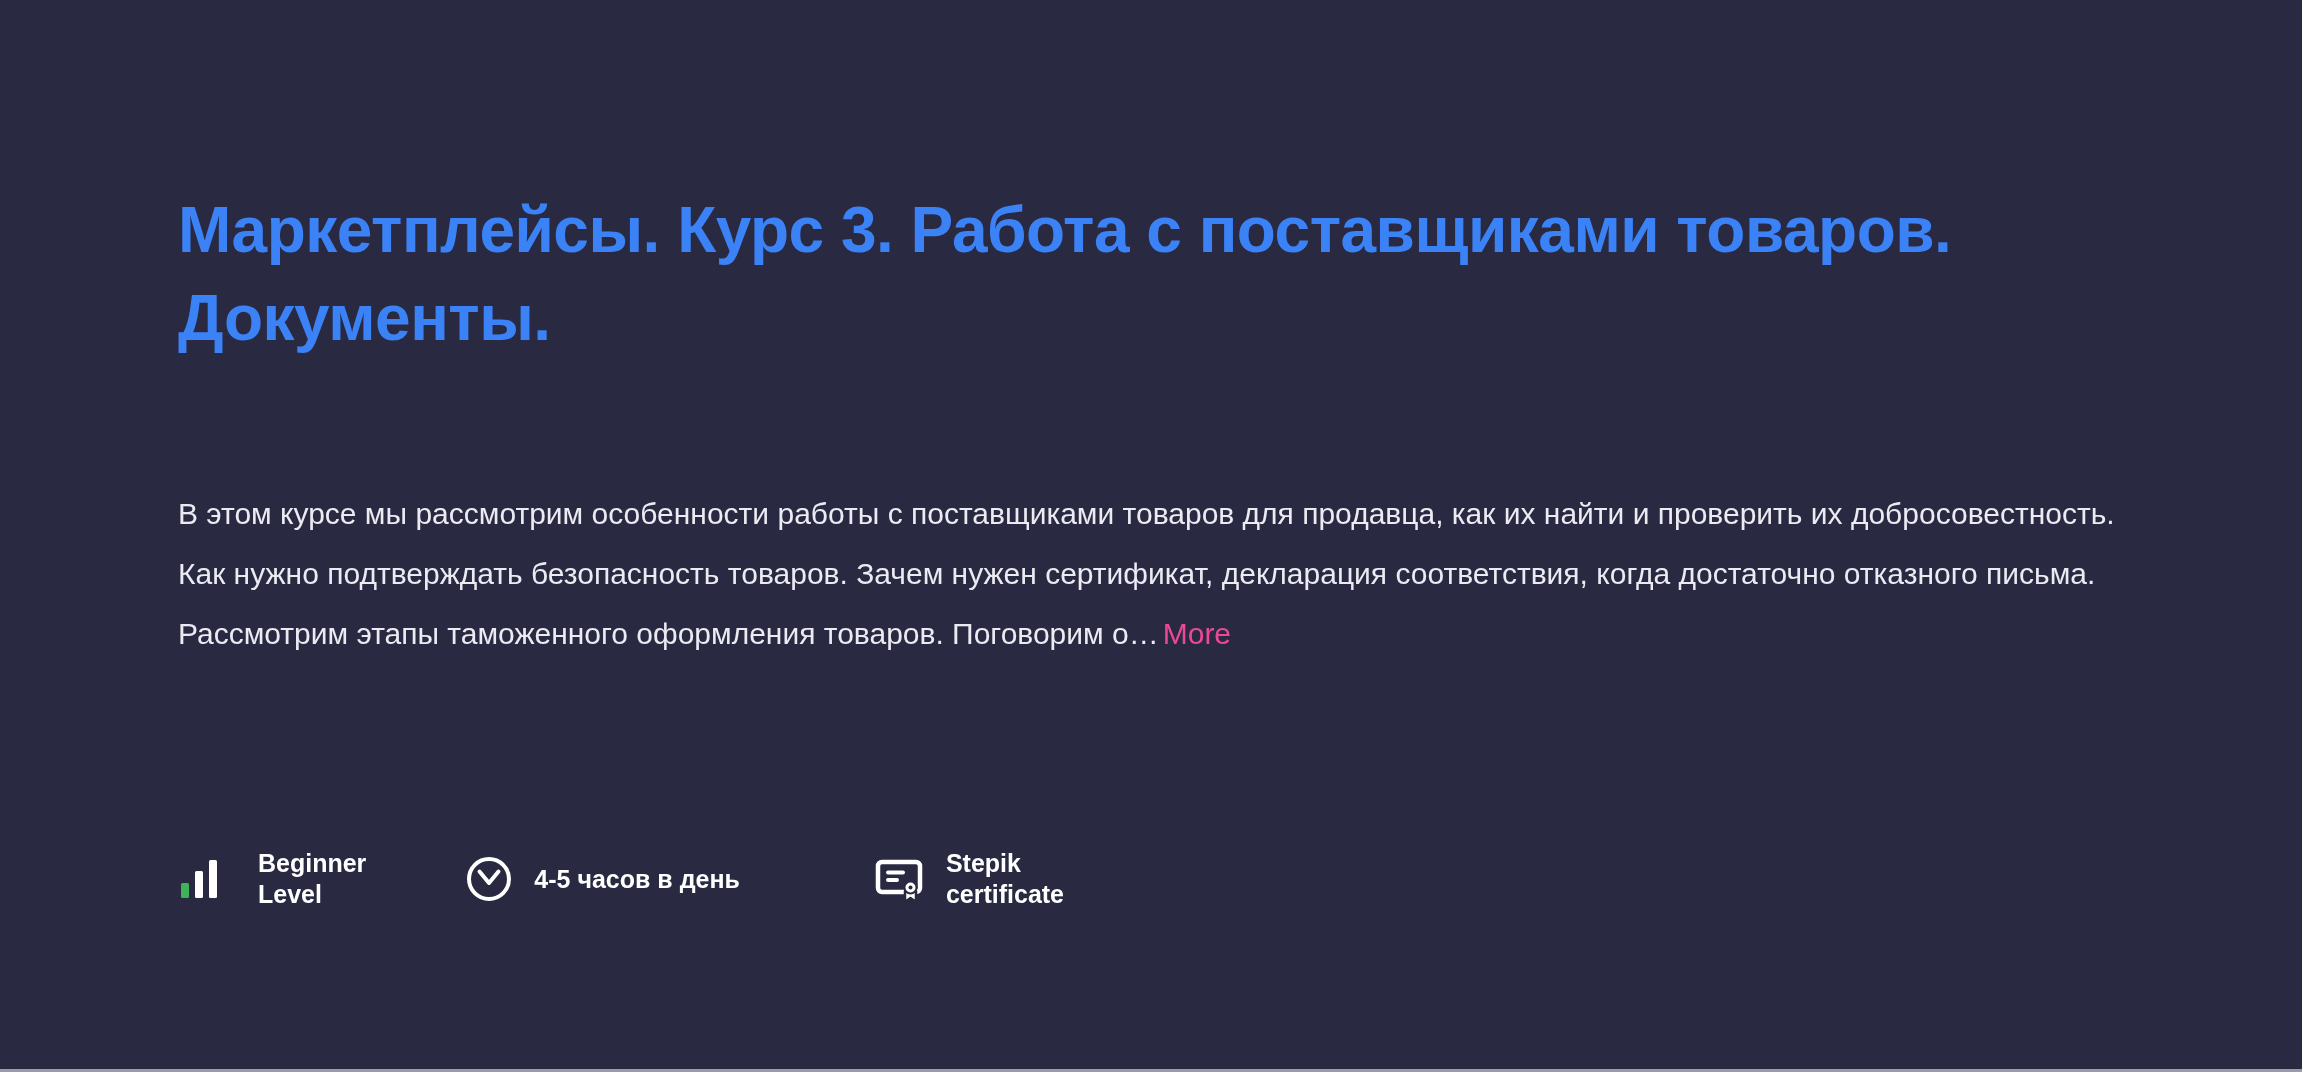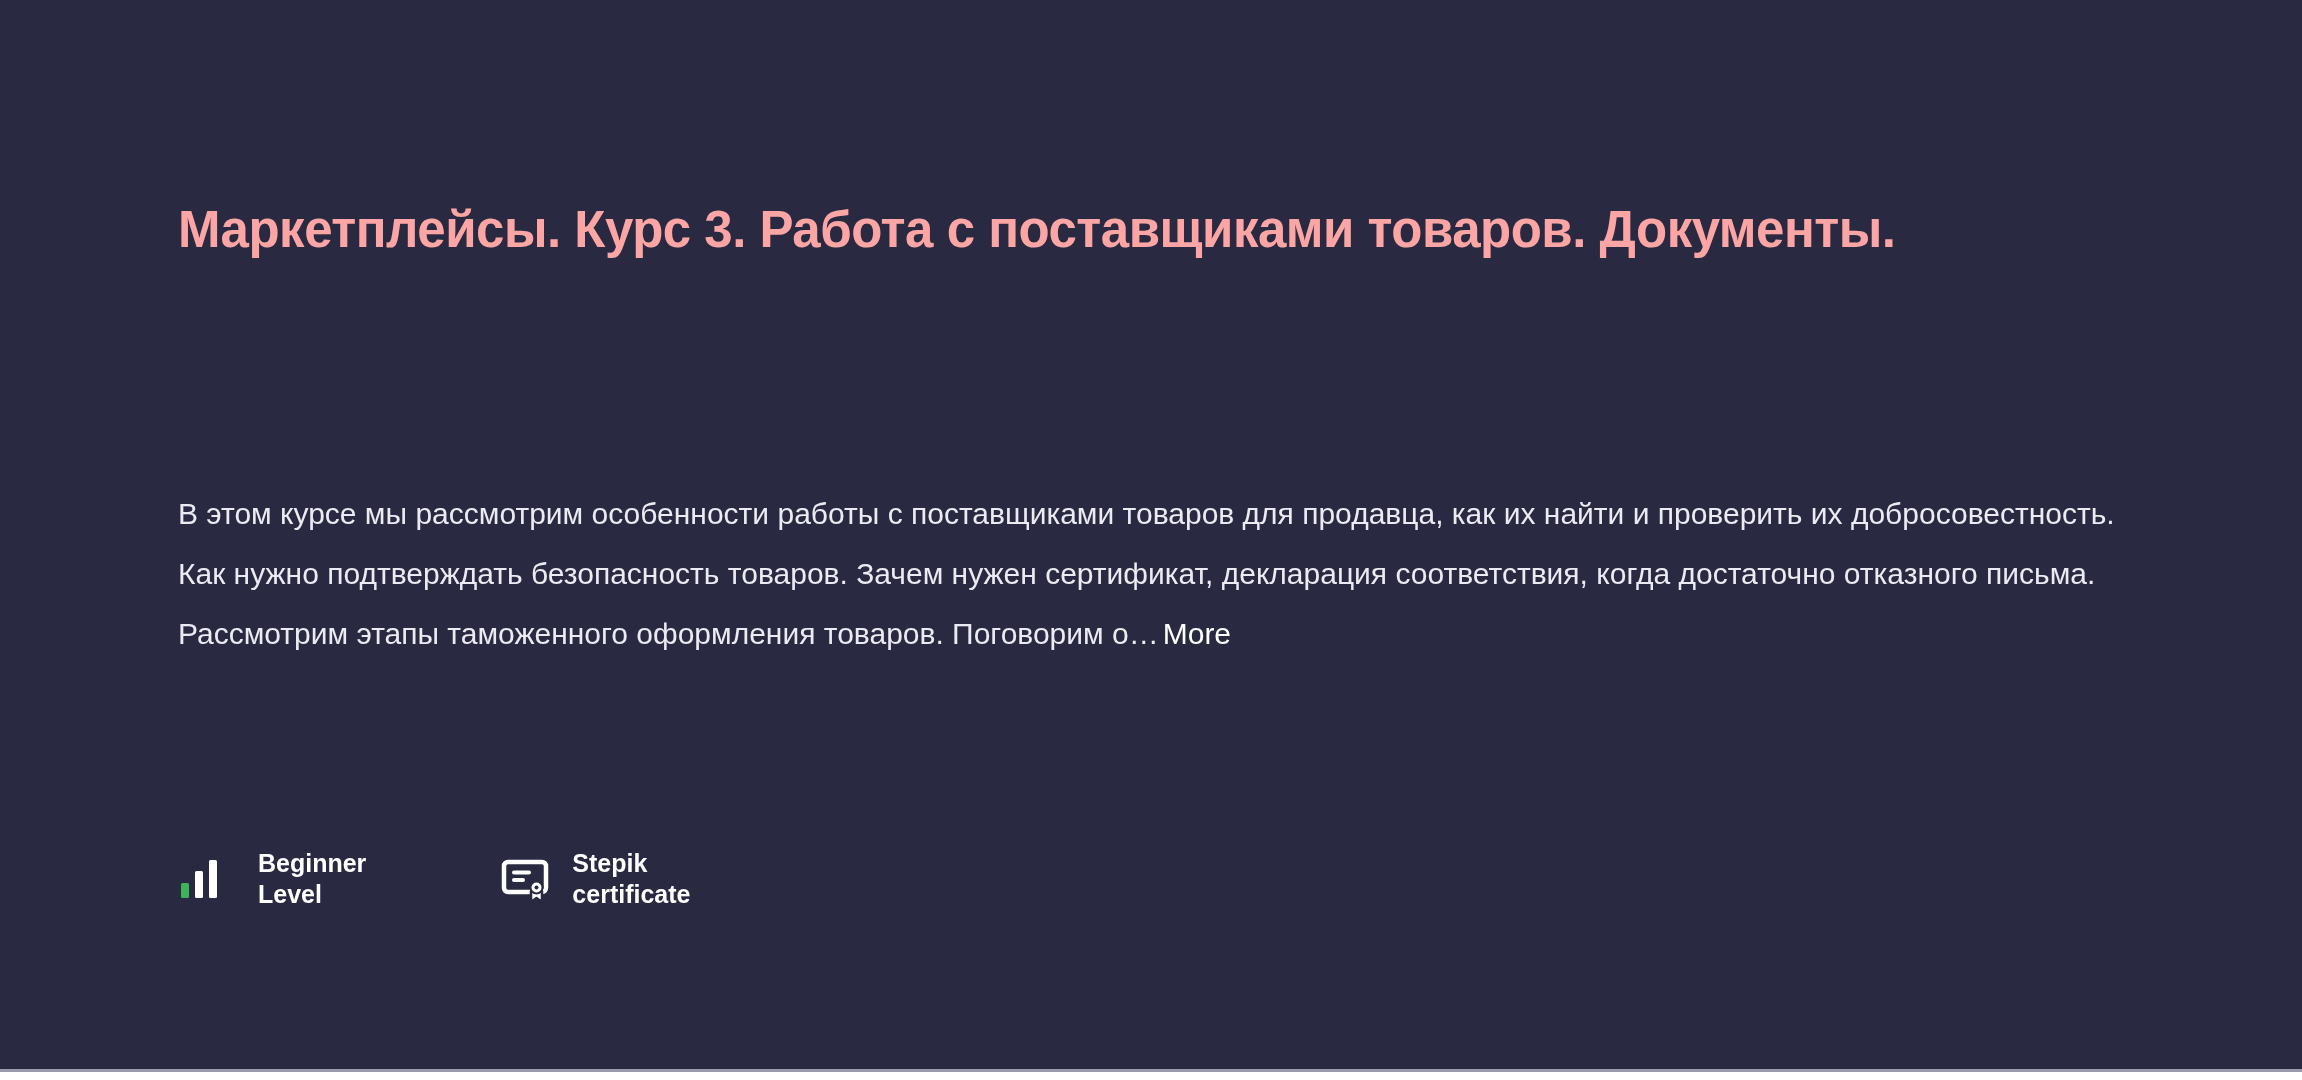--- a/index.html
+++ b/index.html
@@ -39,41 +39,41 @@
   }
 
   
   .course-title {
     margin: 0;
     padding: 0;
     position: absolute;
     top: 186px;
     left: 0;
     width: 1930px;
-    font-size: 51px;
+    font-size: 64px;
     line-height: 88px;
     font-weight: 700;
     letter-spacing: -0.5px;
-    color: #fca5a5;
+    color: #3b82f6;
   }
 
   
   .course-desc {
     position: absolute;
     top: 484px;
     left: 0;
     width: 1968px;
     margin: 0;
     font-size: 30px;
     line-height: 60px;
     font-weight: 400;
     color: #eceaf2;
   }
   .more-link {
-    color: #ffffff;
+    color: #ec4899;
     text-decoration: none;
     cursor: pointer;
     margin-left: 4px;
   }
 
   
   .meta-row {
     position: absolute;
     top: 836px;
     left: 0;
@@ -147,20 +147,29 @@
             <svg width="44" height="44" viewBox="0 0 44 44" aria-hidden="true">
               <rect x="3" y="26" width="8" height="15" rx="1.5" fill="#3eb35a"></rect>
               <rect x="17" y="14" width="8" height="27" rx="1.5" fill="#ffffff"></rect>
               <rect x="31" y="3" width="8" height="38" rx="1.5" fill="#ffffff"></rect>
             </svg>
           </span>
           <span class="meta-label">Beginner
 Level</span>
         </div>
 
+        <div class="meta-item meta-item-duration">
+          <span class="meta-icon icon-clock">
+            <svg width="50" height="50" viewBox="0 0 50 50" aria-hidden="true">
+              <circle cx="25" cy="25" r="20" fill="none" stroke="#ffffff" stroke-width="4"></circle>
+              <path d="M15.5 17.5 L25 29 L34.5 17.5" fill="none" stroke="#ffffff" stroke-width="4" stroke-linecap="round" stroke-linejoin="round"></path>
+            </svg>
+          </span>
+          <span class="meta-label">4-5 часов в день</span>
+        </div>
 
         <div class="meta-item meta-item-certificate">
           <span class="meta-icon icon-cert">
             <svg width="52" height="52" viewBox="0 0 52 52" aria-hidden="true">
               <rect x="4" y="9" width="42" height="30" rx="4" fill="none" stroke="#ffffff" stroke-width="4.5"></rect>
               <rect x="12" y="17.5" width="19" height="4" rx="2" fill="#ffffff"></rect>
               <rect x="12" y="25" width="13" height="4" rx="2" fill="#ffffff"></rect>
               <path d="M31 38 L31 49 L36.5 45 L42 49 L42 38 Z" fill="#ffffff" stroke="#292a41" stroke-width="2.5" stroke-linejoin="round"></path>
               <circle cx="36.5" cy="34.5" r="7" fill="#292a41"></circle>
               <circle cx="36.5" cy="34.5" r="5" fill="#ffffff"></circle>

